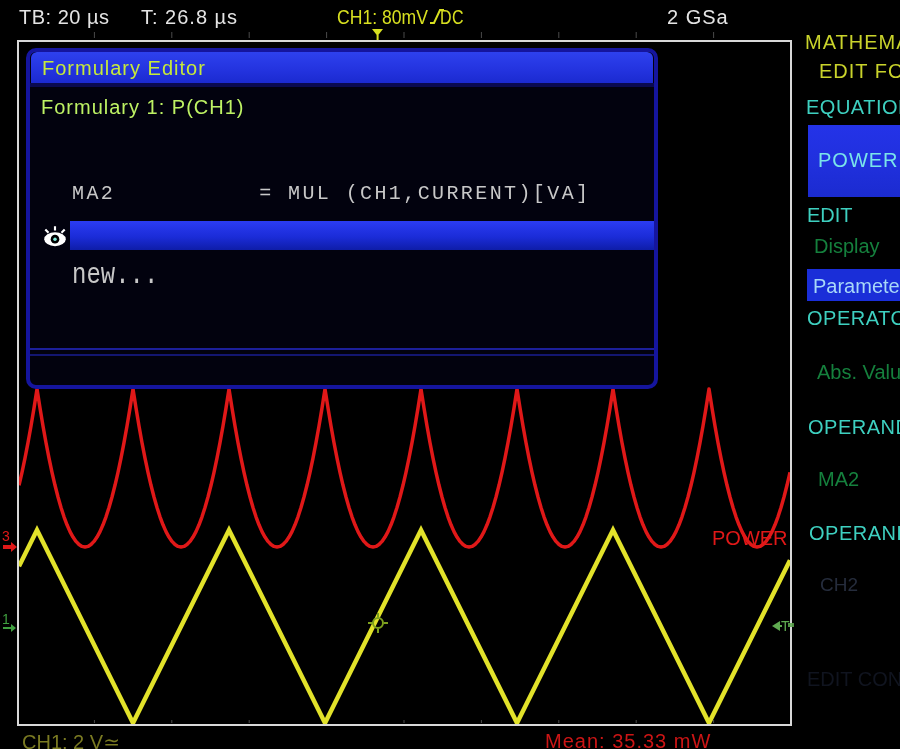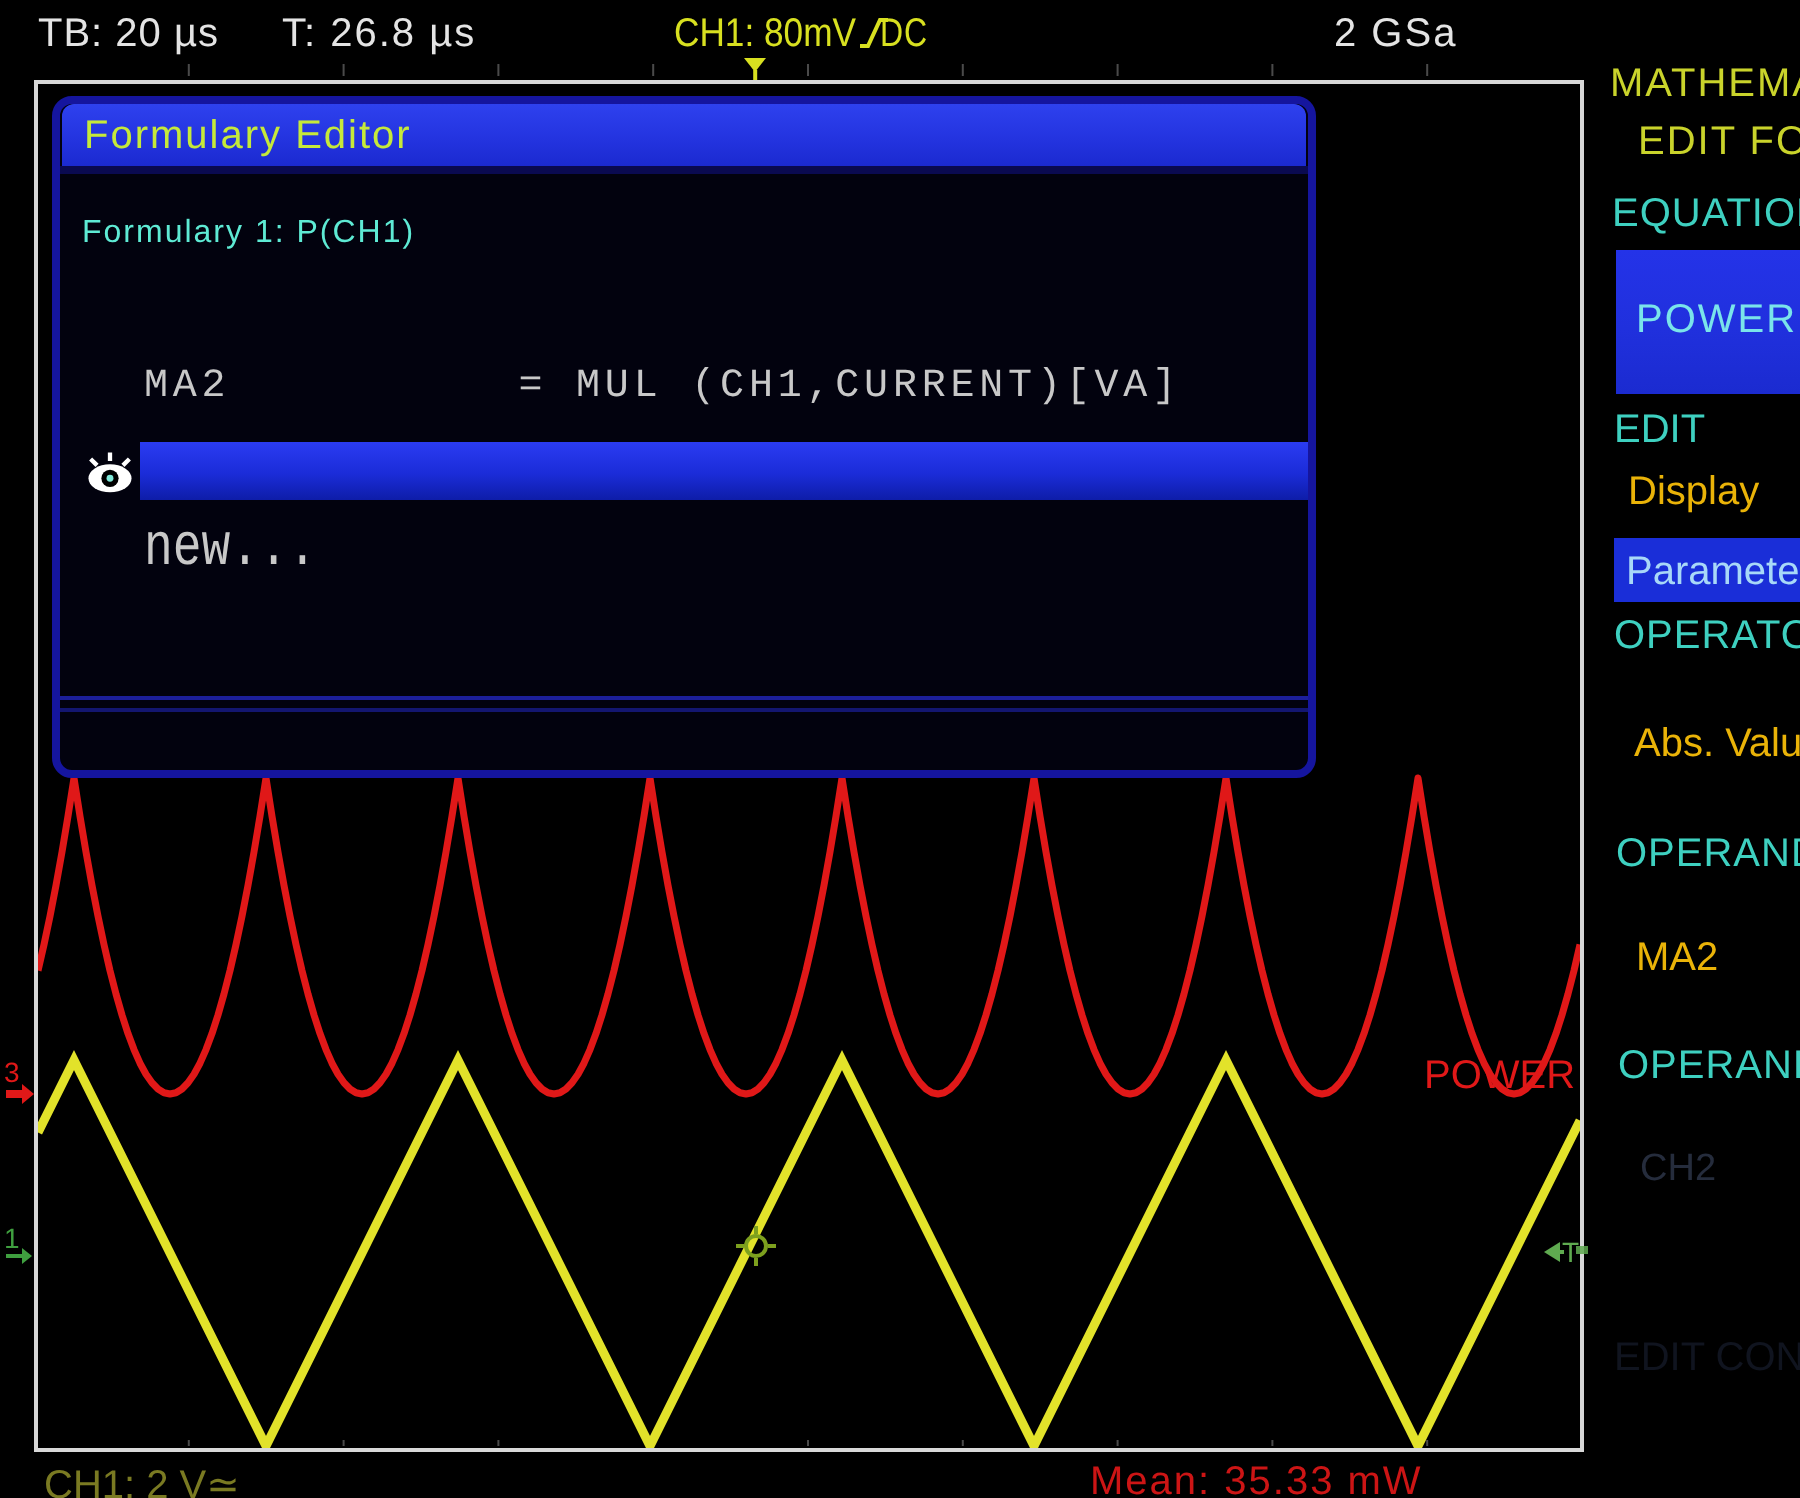--- a/index.html
+++ b/index.html
@@ -1,19 +1,19 @@
 <!DOCTYPE html>
 <html><head><meta charset="utf-8"><style>
 html,body{margin:0;padding:0;background:#000;width:900px;height:749px;overflow:hidden}
 body{position:relative;font-family:"Liberation Sans",sans-serif}
 .abs{position:absolute;white-space:pre}
 .tb{font-size:20px;color:#e4e4e4;letter-spacing:0.5px}
 .yel{color:#d8e020}
 .cyan{color:#3ed0c0}
-.white{color:#eab308}
+.white{color:#15803d}
 #svgmain{position:absolute;left:0;top:0}
 </style></head>
 <body>
 
 <svg id="svgmain" width="900" height="749" viewBox="0 0 900 749">
  <defs>
       <clipPath id="grid">
         <rect x="19" y="42" width="771" height="682"></rect>
       </clipPath>
     </defs>
@@ -57,21 +57,21 @@
 <svg class="abs" style="left:429px;top:7px" width="16" height="18" viewBox="0 0 16 18">
     <path d="M1,16 h4 l6,-13 h4" stroke="#d8e020" stroke-width="2" fill="none"></path>
   </svg>
 <span class="abs tb yel" style="left:440px;top:6px;transform:scaleX(0.8);transform-origin:0 0">DC</span>
 <span class="abs tb" style="left:667px;top:6px;letter-spacing:1px">2 GSa</span>
 
 <div class="abs" id="dlg" style="left:26px;top:48px;width:632px;height:341px;box-sizing:border-box;background:#02020e;border:4px solid #15159e;border-radius:10px;overflow:hidden">
   <div style="position:absolute;left:1px;top:0px;right:1px;height:31px;background:linear-gradient(180deg,#2e41ee 0%,#2434e0 55%,#1b2ad0 100%);border-radius:6px 6px 0 0"></div>
   <span class="abs" style="left:12px;top:5px;font-size:20px;color:#c6e93a;letter-spacing:1px">Formulary Editor</span>
   <div style="position:absolute;left:0;top:31px;right:0;height:4px;background:#0a0a50"></div>
-  <span class="abs" style="left:11px;top:56px;font-size:16px;color:#5eead4;letter-spacing:1px">Formulary 1: P(CH1)</span>
+  <span class="abs" style="left:11px;top:44px;font-size:20px;color:#bef264;letter-spacing:1px">Formulary 1: P(CH1)</span>
   
   <pre class="abs eq" style="left:42px;top:130px">MA2          = MUL (CH1,CURRENT)[VA]</pre>
   <div style="position:absolute;left:40px;top:169px;width:717px;height:29px;background:linear-gradient(180deg,#2b3cf2 0%,#1b2cd8 55%,#0e1da8 100%)"></div>
   <pre class="abs eq" style="left:42px;top:206px;font-size:30px;letter-spacing:0;transform:scaleX(0.8);transform-origin:0 0">new...</pre>
   
   <svg class="abs" style="left:11px;top:172px" width="28" height="26" viewBox="0 0 26 24">
     <path d="M4,5 L7,8 M13,2 V6 M22,5 L19,8" stroke="#fff" stroke-width="2"></path>
     <ellipse cx="13" cy="14" rx="10" ry="6.5" fill="#fff"></ellipse>
     <circle cx="13" cy="14" r="4" fill="#000"></circle>
     <circle cx="13" cy="14" r="1.6" fill="#7fe8d8"></circle>

